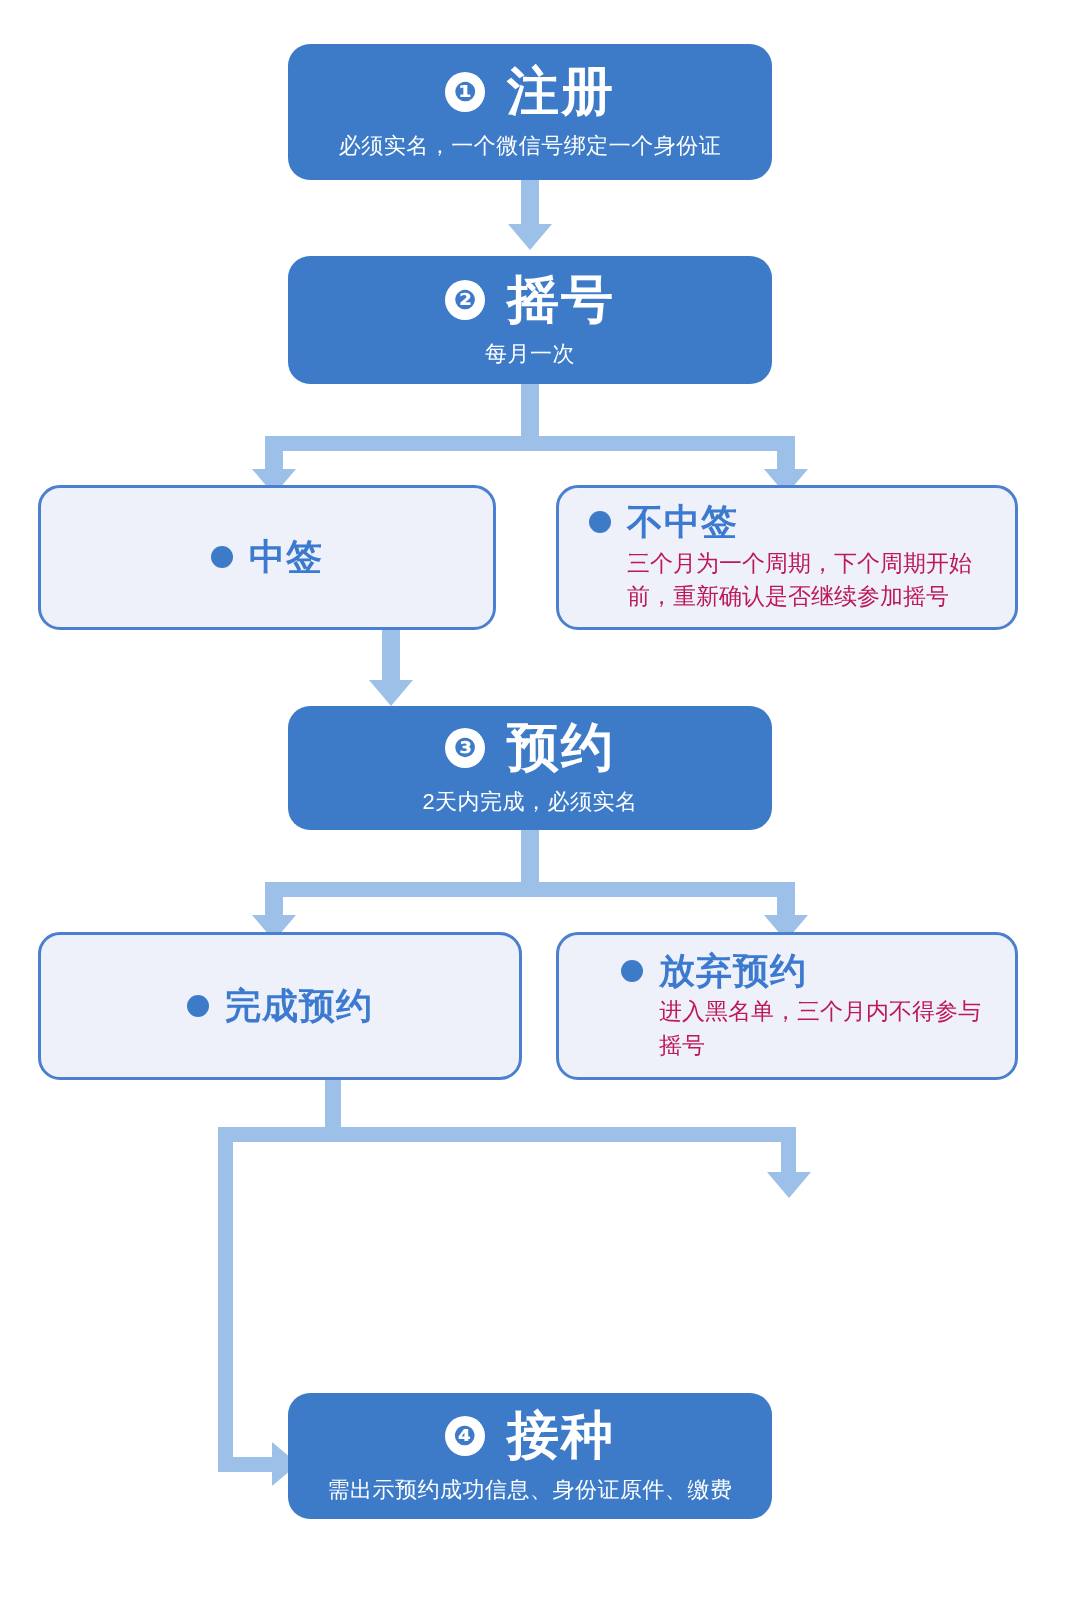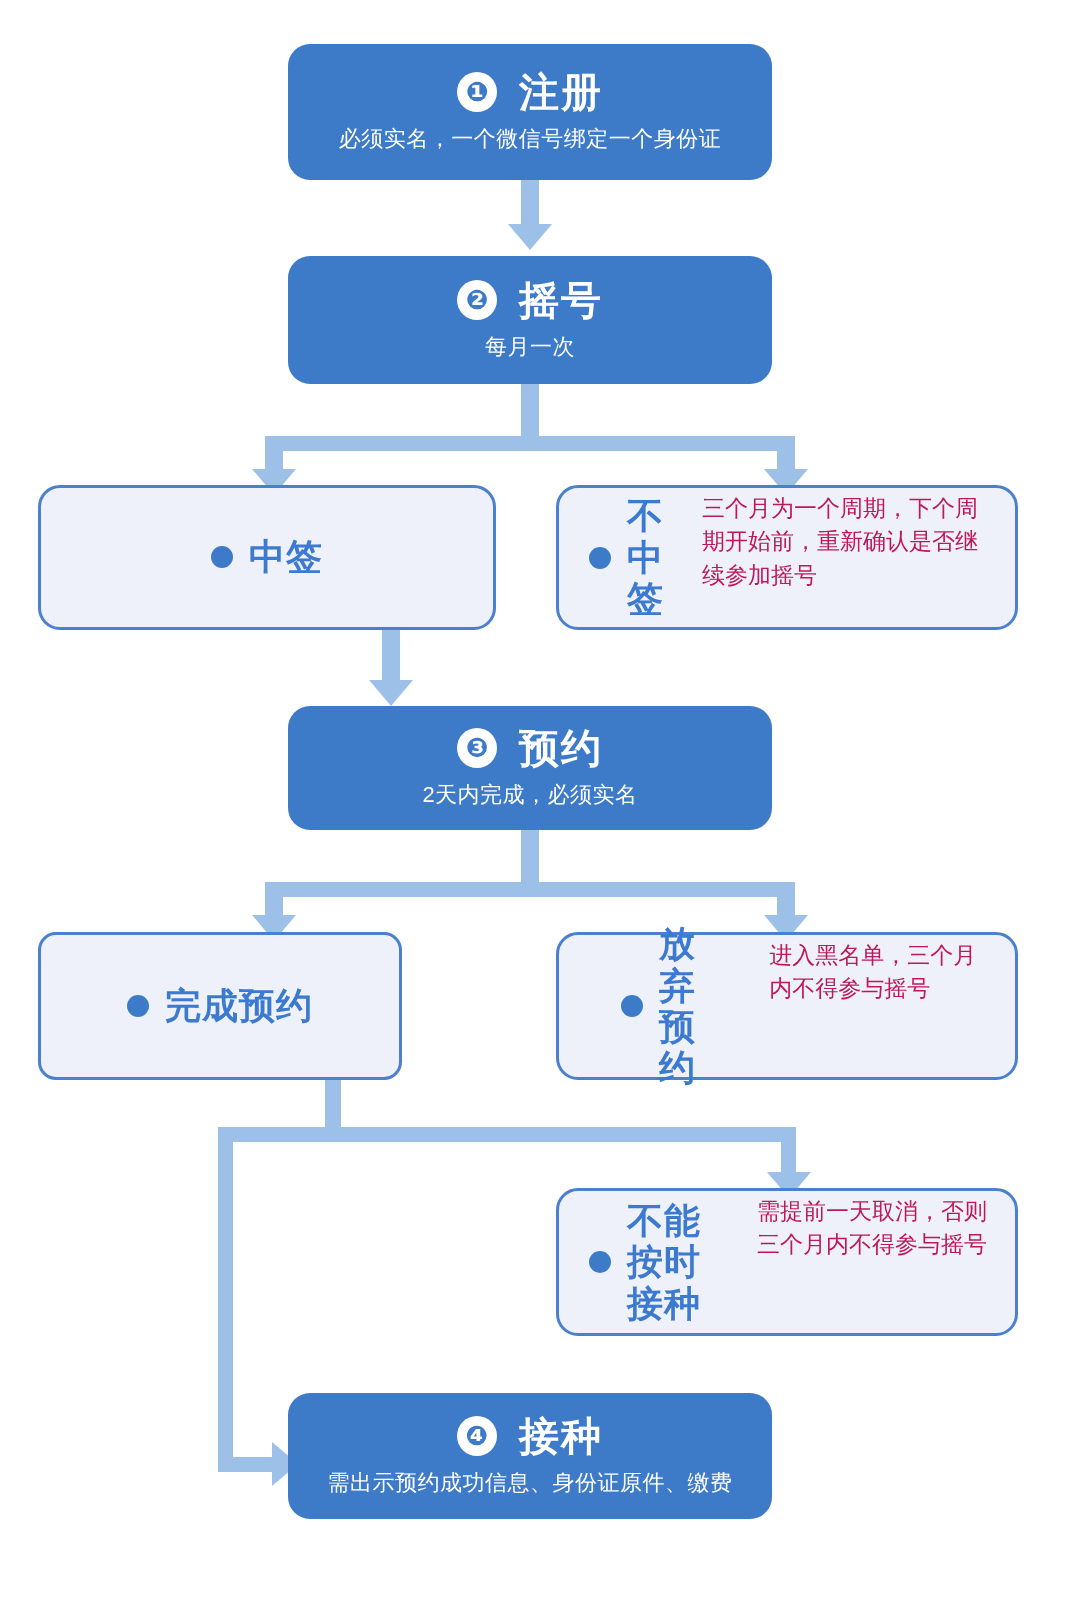--- a/index.html
+++ b/index.html
@@ -47,21 +47,21 @@
     border-radius: 50%;
     background: #ffffff;
     color: #3d7bc8;
     font-size: 27px;
     font-weight: bold;
     line-height: 1;
     flex: 0 0 auto;
   }
   .primary .ttl {
     color: #ffffff;
-    font-size: 40px;
+    font-size: 52px;
     font-weight: bold;
     letter-spacing: 2px;
     line-height: 1.1;
     margin-left: 8px;
   }
   .primary .sub {
     color: #ffffff;
     font-size: 22px;
     text-align: center;
     margin-top: 10px;
@@ -97,20 +97,21 @@
   .centered {
     display: flex;
     flex-direction: column;
     align-items: center;
     justify-content: center;
     height: 100%;
   }
   .centered .head { justify-content: center; }
   .lefted {
     display: flex;
+    flex-direction: column;
     justify-content: center;
     height: 100%;
     padding: 0 28px 0 30px;
     box-sizing: border-box;
   }
   .lefted .body { padding-left: 38px; }
 
   
   .conn {
     position: absolute;
@@ -199,21 +200,21 @@
     </div>
   </div>
 
   <div class="conn" style="left:521px; top:830px; width:18px; height:52px;"></div>
   <div class="conn" style="left:265px; top:882px; width:530px; height:15px;"></div>
   <div class="conn" style="left:265px; top:882px; width:18px; height:35px;"></div>
   <div class="arrowhead arrow-down" style="left:252px; top:915px;"></div>
   <div class="conn" style="left:777px; top:882px; width:18px; height:35px;"></div>
   <div class="arrowhead arrow-down" style="left:764px; top:915px;"></div>
 
-  <div class="node secondary" style="left:38px; top:932px; width:364px; height:148px;border-radius:18px;">
+  <div class="node secondary" style="left:38px; top:932px; width:484px; height:148px;">
     <div class="centered">
       <div class="head">
         <span class="dot"></span>
         <span class="ttl">完成预约</span>
       </div>
     </div>
   </div>
 
   <div class="node secondary" style="left:556px; top:932px; width:462px; height:148px;padding-left:32px;">
     <div class="lefted">
@@ -228,29 +229,20 @@
   <div class="conn" style="left:325px; top:1080px; width:16px; height:47px;"></div>
   <div class="conn" style="left:218px; top:1127px; width:578px; height:15px;"></div>
 
   <div class="conn" style="left:781px; top:1127px; width:15px; height:48px;"></div>
   <div class="arrowhead arrow-down" style="left:767px; top:1172px;"></div>
 
   <div class="conn" style="left:218px; top:1127px; width:15px; height:345px;"></div>
   <div class="conn" style="left:218px; top:1457px; width:56px; height:15px;"></div>
   <div class="arrowhead arrow-right" style="left:272px; top:1442px;"></div>
 
-  <div class="node secondary" style="left:556px; top:1188px; width:462px; height:148px;">
-    <div class="lefted">
-      <div class="head">
-        <span class="dot"></span>
-        <span class="ttl">不能按时接种</span>
-      </div>
-      <div class="body">需提前一天取消，否则三个月内不得参与摇号</div>
-    </div>
-  </div>
 
   <div class="node primary" style="left:288px; top:1393px; width:484px; height:126px;">
     <div class="centered">
       <div class="ttl-row">
         <span class="num">❹</span>
         <span class="ttl">接种</span>
       </div>
       <div class="sub">需出示预约成功信息、身份证原件、缴费</div>
     </div>
   </div>

